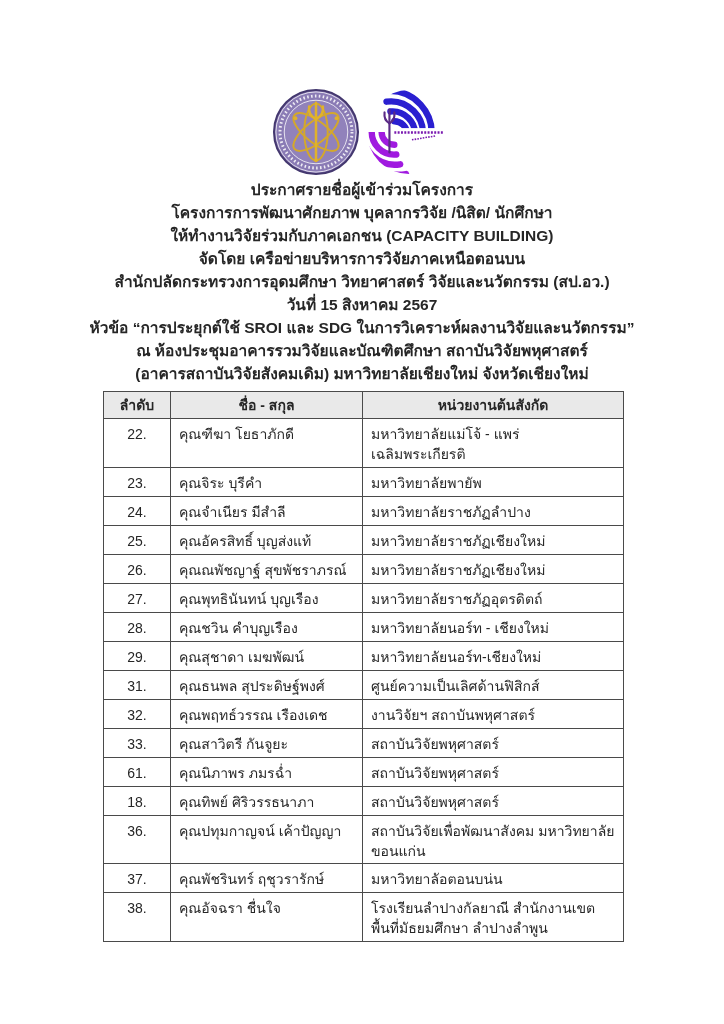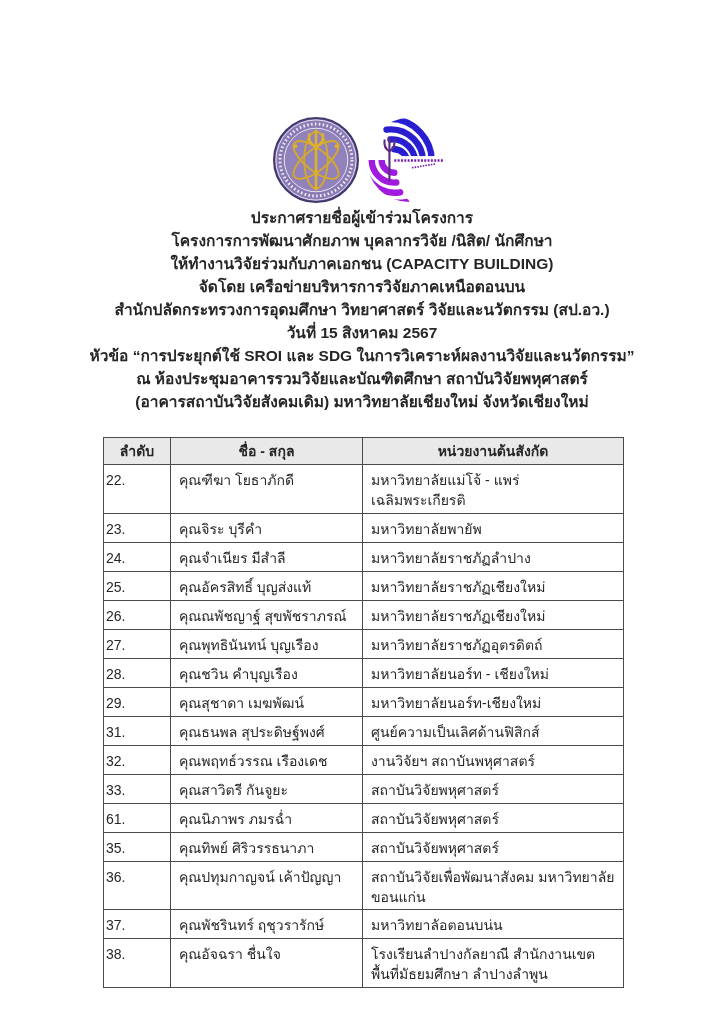--- a/index.html
+++ b/index.html
@@ -12,43 +12,43 @@
     --logo-blue:#2a1fd0;
     --logo-magenta:#a01ae0;
   }
   *{box-sizing:border-box;margin:0;padding:0;}
   html,body{background:#ffffff;}
   body{
     width:724px;height:1024px;overflow:hidden;
     font-family:"Liberation Sans", sans-serif;
     color:var(--text);
   }
-  .page{width:724px;height:1024px;padding-top:116px;}
+  .page{width:724px;height:1024px;padding-top:88px;}
   .logos{display:flex;justify-content:center;align-items:center;gap:5px;height:88px;}
   .logo{width:88px;height:88px;}
   .title-block{margin-top:2px;text-align:center;}
   .title-line{
     font-size:15.5px;line-height:23px;font-weight:600;
     color:var(--text);white-space:nowrap;
   }
   table{
-    margin:24px auto 0 103px;
+    margin:6px auto 0 103px;
     border-collapse:collapse;table-layout:fixed;width:520px;
     font-size:14px;color:var(--text);
   }
   th,td{border:1px solid var(--border);}
   th{
     background:var(--header-bg);height:26px;font-weight:700;
     text-align:center;font-size:14px;padding:2px 4px;
   }
   td{
     height:29px;vertical-align:top;padding:5px 8px 2px;line-height:1.45;
     font-weight:400;
   }
-  td.c-no{padding-left:2px;padding-right:2px;}
+  td.c-no{text-align:center;padding-left:2px;padding-right:2px;}
 </style>
 </head>
 <body>
 
 <div class="page">
 
   <div class="logos">
 
     <svg class="logo" viewBox="0 0 90 90" aria-hidden="true">
       <circle cx="45" cy="45" r="43" fill="#7c6ca9" stroke="#44386f" stroke-width="2"></circle>
@@ -213,21 +213,21 @@
           <td class="c-aff">สถาบันวิจัยพหุศาสตร์</td>
         </tr>
 
         <tr>
           <td class="c-no">61.</td>
           <td class="c-name">คุณนิภาพร ภมรฉ่ำ</td>
           <td class="c-aff">สถาบันวิจัยพหุศาสตร์</td>
         </tr>
 
         <tr>
-          <td class="c-no">35.</td>
+          <td class="c-no">18.</td>
           <td class="c-name">คุณทิพย์ ศิริวรรธนาภา</td>
           <td class="c-aff">สถาบันวิจัยพหุศาสตร์</td>
         </tr>
 
         <tr>
           <td class="c-no">36.</td>
           <td class="c-name">คุณปทุมกาญจน์ เค้าปัญญา</td>
           <td class="c-aff">สถาบันวิจัยเพื่อพัฒนาสังคม มหาวิทยาลัยขอนแก่น</td>
         </tr>
 

